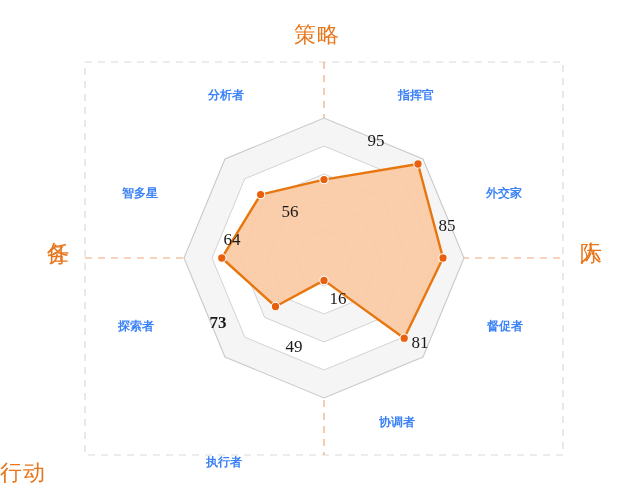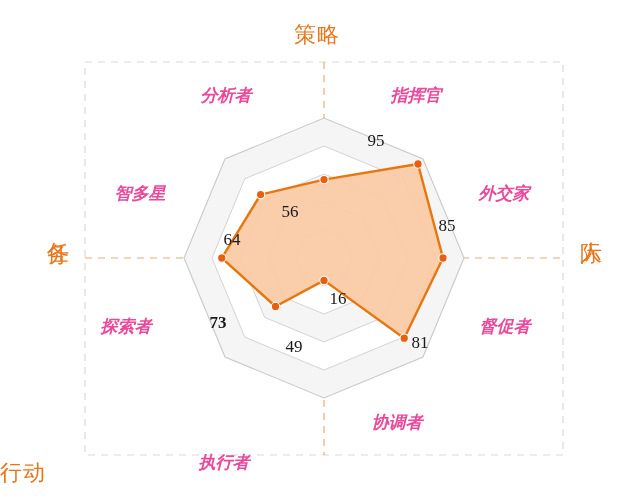--- a/index.html
+++ b/index.html
@@ -49,27 +49,26 @@
     writing-mode: vertical-rl; text-orientation: upright; line-height: 1.05;
   }
   .quad-right  {
     left: 573px; top: 225px; width: 30px; text-align: center;
     writing-mode: vertical-rl; text-orientation: upright; line-height: 1.05;
   }
 
   
   .axis-label {
     position: absolute;
-    color: #ec4899;
-    font-size: 17px;
+    color: #3b82f6;
+    font-size: 12px;
     font-weight: bold;
     white-space: nowrap;
     transform: translate(-50%, -50%);
     font-family: "Liberation Sans", "DejaVu Sans", sans-serif;
-    font-style: italic;
   }
 
   
   .value-label {
     position: absolute;
     color: #1a1a1a;
     font-size: 17px;
     font-weight: 400;
     white-space: nowrap;
     transform: translate(-50%, -50%);
@@ -119,21 +118,21 @@
       <div class="axis-label" style="left: 416px; top: 95px;">指挥官</div>
       <div class="value-label" style="left: 376px; top: 141px;">95</div>
       <div class="axis-label" style="left: 504px; top: 193px;">外交家</div>
       <div class="value-label" style="left: 447px; top: 226px;">85</div>
       <div class="axis-label" style="left: 505px; top: 326px;">督促者</div>
       <div class="value-label" style="left: 420px; top: 323px; margin-top: 20px;">81</div>
       <div class="axis-label" style="left: 397px; top: 422px;">协调者</div>
       <div class="value-label" style="left: 338px; top: 299px;">16</div>
       <div class="axis-label" style="left: 224px; top: 422px; margin-top: 40px;">执行者</div>
       <div class="value-label" style="left: 294px; top: 347px;">49</div>
-      <div class="axis-label" style="left: 126px; top: 326px;">探索者</div>
+      <div class="axis-label" style="left: 136px; top: 326px;">探索者</div>
       <div class="value-label" style="left: 218px; top: 323px; font-weight: bold;">73</div>
       <div class="axis-label" style="left: 140px; top: 193px; text-align: center;">智多星</div>
       <div class="value-label" style="left: 232px; top: 240px;">64</div>
       <div class="axis-label" style="left: 226px; top: 95px;">分析者</div>
       <div class="value-label" style="left: 290px; top: 212px;">56</div>
     </div>
 
 </div>
 
 </body></html>

